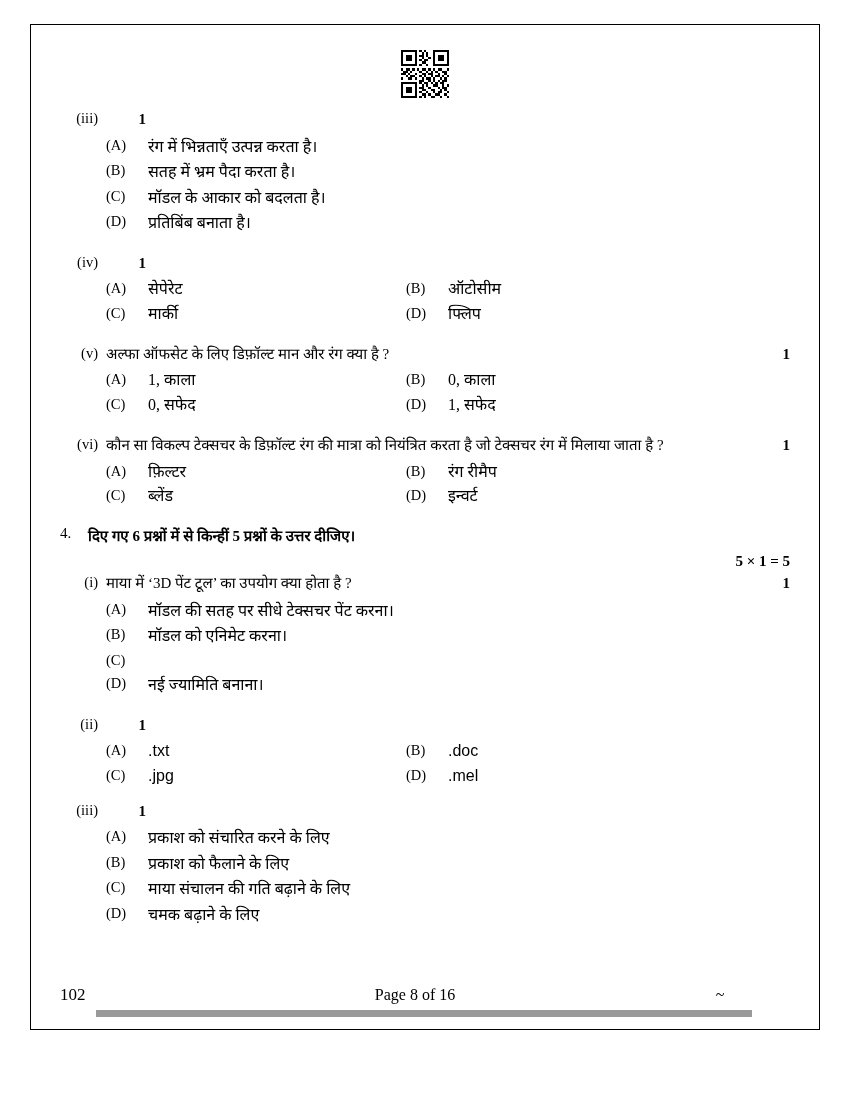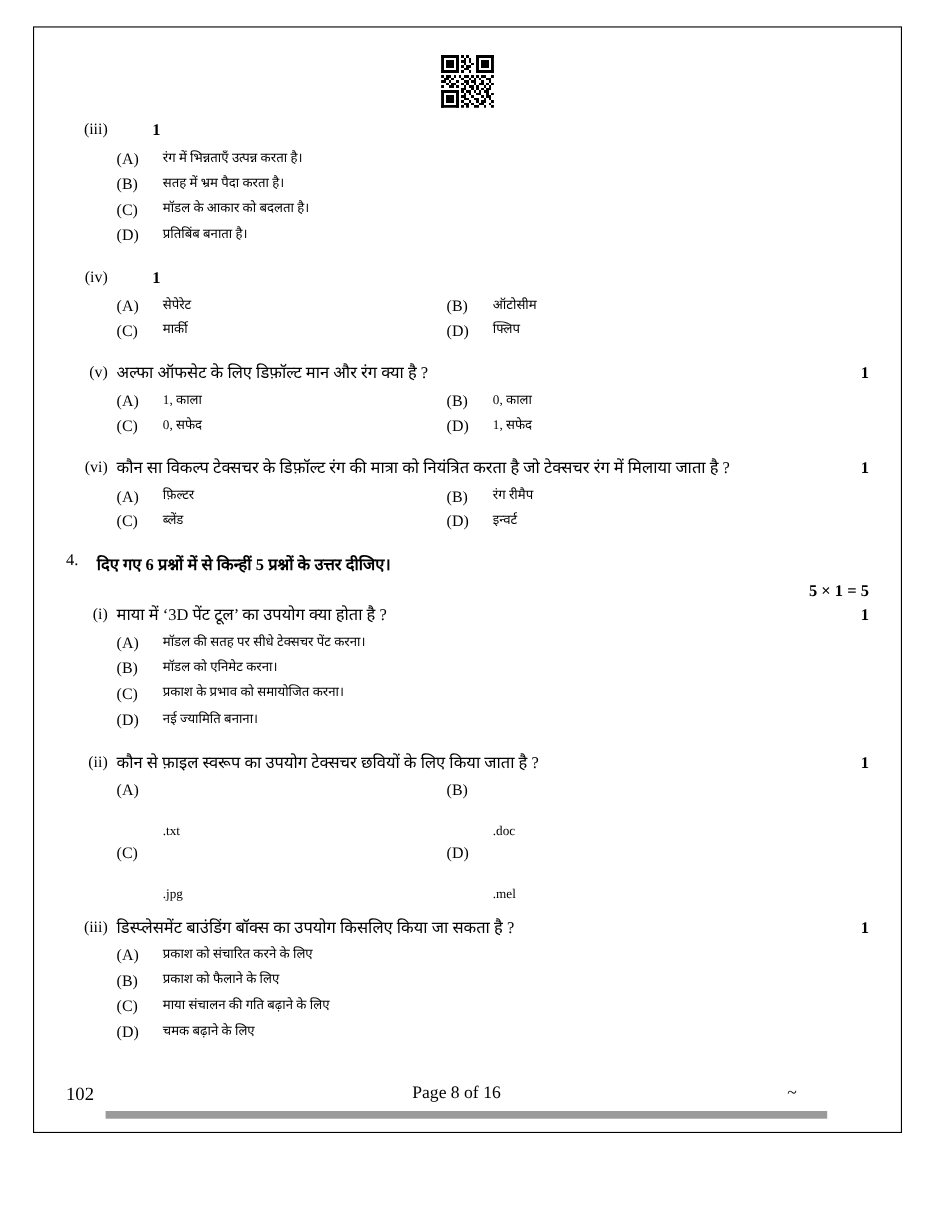--- a/index.html
+++ b/index.html
@@ -103,21 +103,21 @@
   .opt {
     display: flex;
     align-items: flex-start;
   }
   .opt-label {
     width: 42px;
     flex: 0 0 42px;
     font-size: 14.5px;
   }
   .opt-text {
-    font-size: 12px;
+    font-size: 16px;
   }
   .opt-col {
     width: 300px;
     flex: 0 0 300px;
     display: flex;
     align-items: flex-start;
   }
   .opt-stack .opt {
     margin-left: 46px;
     line-height: 1.6;
@@ -133,37 +133,37 @@
     margin-top: 16px;
   }
   .main-q .stem { font-weight: bold; }
 
   .footer {
     position: absolute;
     left: 60px;
     top: 985px;
     width: 730px;
     display: flex;
-    align-items: flex-start;
+    align-items: center;
     font-size: 16px;
     gap: 20px;
   }
   .footer-left { width: 120px; font-size: 17px; }
   .footer-center { flex: 1 1 auto; text-align: center; font-size: 16px; }
   .footer-right { width: 140px; text-align: center; font-size: 16px; }
 
   .bottom-bar {
     position: absolute;
     left: 96px;
     top: 1010px;
     width: 656px;
     height: 7px;
     background: #9a9a9a;
   }
-  .mono { font-family: Liberation Serif, serif; margin-top: 38px; }
+  .mono { font-family: Liberation Sans, sans-serif; }
 </style>
 </head>
 <body>
 
 <div class="page">
   <div class="border-frame"></div>
 
   <div class="content">
 
     <div class="qr-wrap">
@@ -414,35 +414,33 @@
         <div class="opt">
           <span class="opt-label">(A)</span>
           <span class="opt-text">मॉडल की सतह पर सीधे टेक्सचर पेंट करना।</span>
         </div>
         <div class="opt">
           <span class="opt-label">(B)</span>
           <span class="opt-text">मॉडल को एनिमेट करना।</span>
         </div>
         <div class="opt">
           <span class="opt-label">(C)</span>
-          <span class="opt-text">प्रकाश के प्रभाव को समायोजित करना।</span>
         </div>
         <div class="opt">
           <span class="opt-label">(D)</span>
           <span class="opt-text">नई ज्यामिति बनाना।</span>
         </div>
       </div>
     </div>
 
     <div class="section-gap"></div>
 
     <div class="q-block">
       <div class="row">
         <div class="marker">(ii)</div>
-        <div class="stem">कौन से फ़ाइल स्वरूप का उपयोग टेक्सचर छवियों के लिए किया जाता है ?</div>
         <div class="marks">1</div>
       </div>
       <div class="options-single">
         <div class="opt-row">
           <div class="opt-col">
             <span class="opt-label">(A)</span>
             <span class="opt-text mono">.txt</span>
           </div>
           <div class="opt-col">
             <span class="opt-label">(B)</span>
@@ -460,21 +458,20 @@
           </div>
         </div>
       </div>
     </div>
 
     <div class="small-gap"></div>
 
     <div class="q-block">
       <div class="row">
         <div class="marker">(iii)</div>
-        <div class="stem">डिस्प्लेसमेंट बाउंडिंग बॉक्स का उपयोग किसलिए किया जा सकता है ?</div>
         <div class="marks">1</div>
       </div>
       <div class="options-single opt-stack">
         <div class="opt">
           <span class="opt-label">(A)</span>
           <span class="opt-text">प्रकाश को संचारित करने के लिए</span>
         </div>
         <div class="opt">
           <span class="opt-label">(B)</span>
           <span class="opt-text">प्रकाश को फैलाने के लिए</span>

